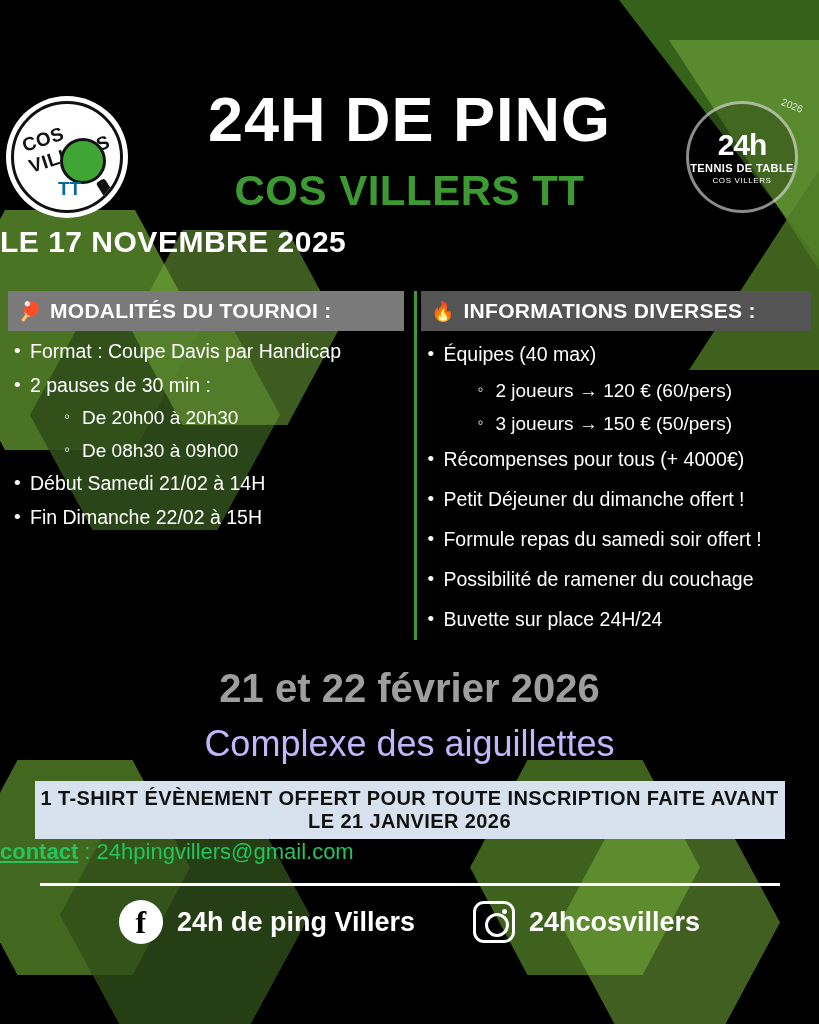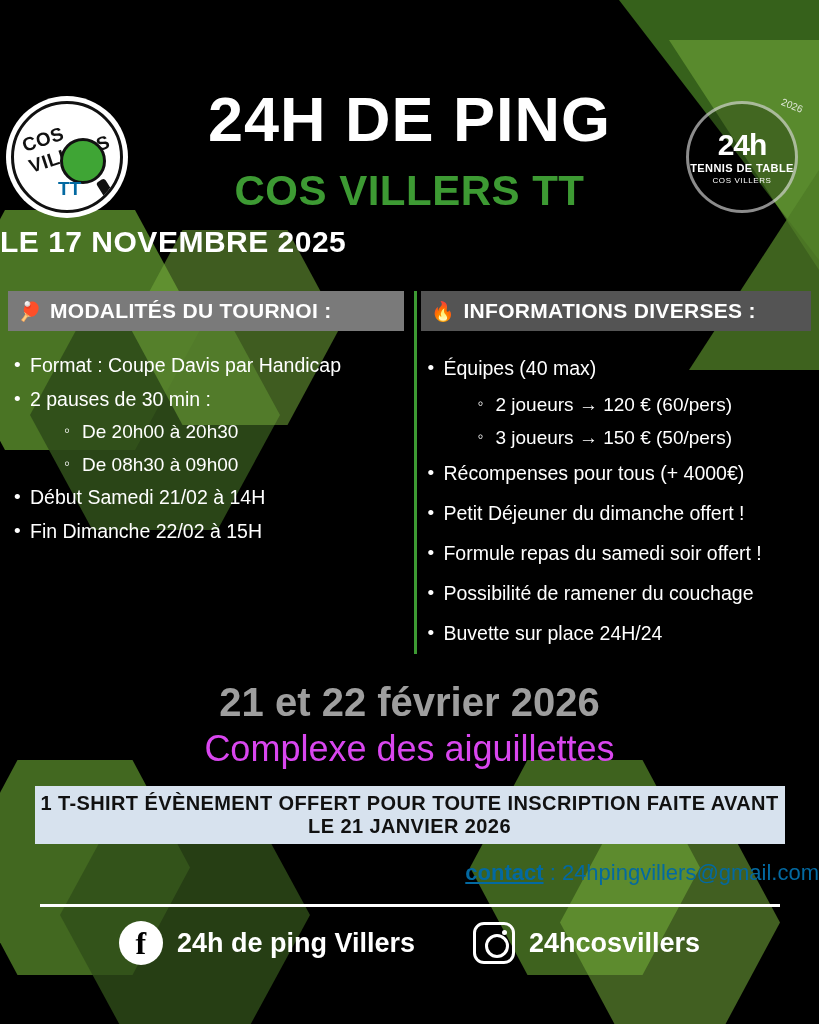--- a/index.html
+++ b/index.html
@@ -102,21 +102,21 @@
   .col { width: 50%; }
 
   .headbar {
     background: #7a7a7a; color: #ffffff;
     font-size: 21px; font-weight: bold;
     padding: 8px 10px; display: flex; align-items: center; gap: 8px;
     letter-spacing: .3px;
   }
   .col-right .headbar { background: #545454; }
 
-  ul.lst { list-style: none; margin-top: 18px; }
+  ul.lst { list-style: none; margin-top: 4px; }
   ul.lst > li {
     font-size: 19.5px; line-height: 1.72; position: relative;
     padding-left: 22px;
   }
   ul.lst > li::before {
     content: "•"; position: absolute; left: 6px; top: 0;
     font-size: 19px;
   }
   ul.sub { list-style: none; margin-left: 32px; }
   ul.sub > li {
@@ -126,32 +126,32 @@
     content: "◦"; position: absolute; left: 2px; top: 0; font-size: 17px;
   }
   .col-right { border-left: 3px solid #3d9a33; padding-left: 4px; }
   .col-right ul.lst > li { line-height: 2.05; }
 
   .dates {
     text-align: center; font-size: 40px; font-weight: bold;
     color: #9e9e9e; margin-top: 26px;
   }
   .place {
-    text-align: center; font-size: 36px; color: #d946ef; margin-top: 3px;
+    text-align: center; font-size: 36px; color: #c4b5fd; margin-top: 12px;
   }
 
   .tshirt {
     margin: 16px auto 0; width: 750px;
     background: #d7e2ee; color: #111;
     font-size: 20px; font-weight: bold; letter-spacing: .4px;
     text-align: center; padding: 6px 4px;
   }
 
   .contact {
-    text-align: right; font-size: 22px; margin-top: 16px; color: #0369a1;
+    text-align: left; font-size: 22px; color: #22c55e;
   }
   .contact b { text-decoration: underline; font-weight: bold; }
 
   .hr {
     width: 740px; height: 3px; background: #ffffff;
     margin: 18px auto 0;
   }
 
   .social {
     display: flex; justify-content: center; align-items: center;

